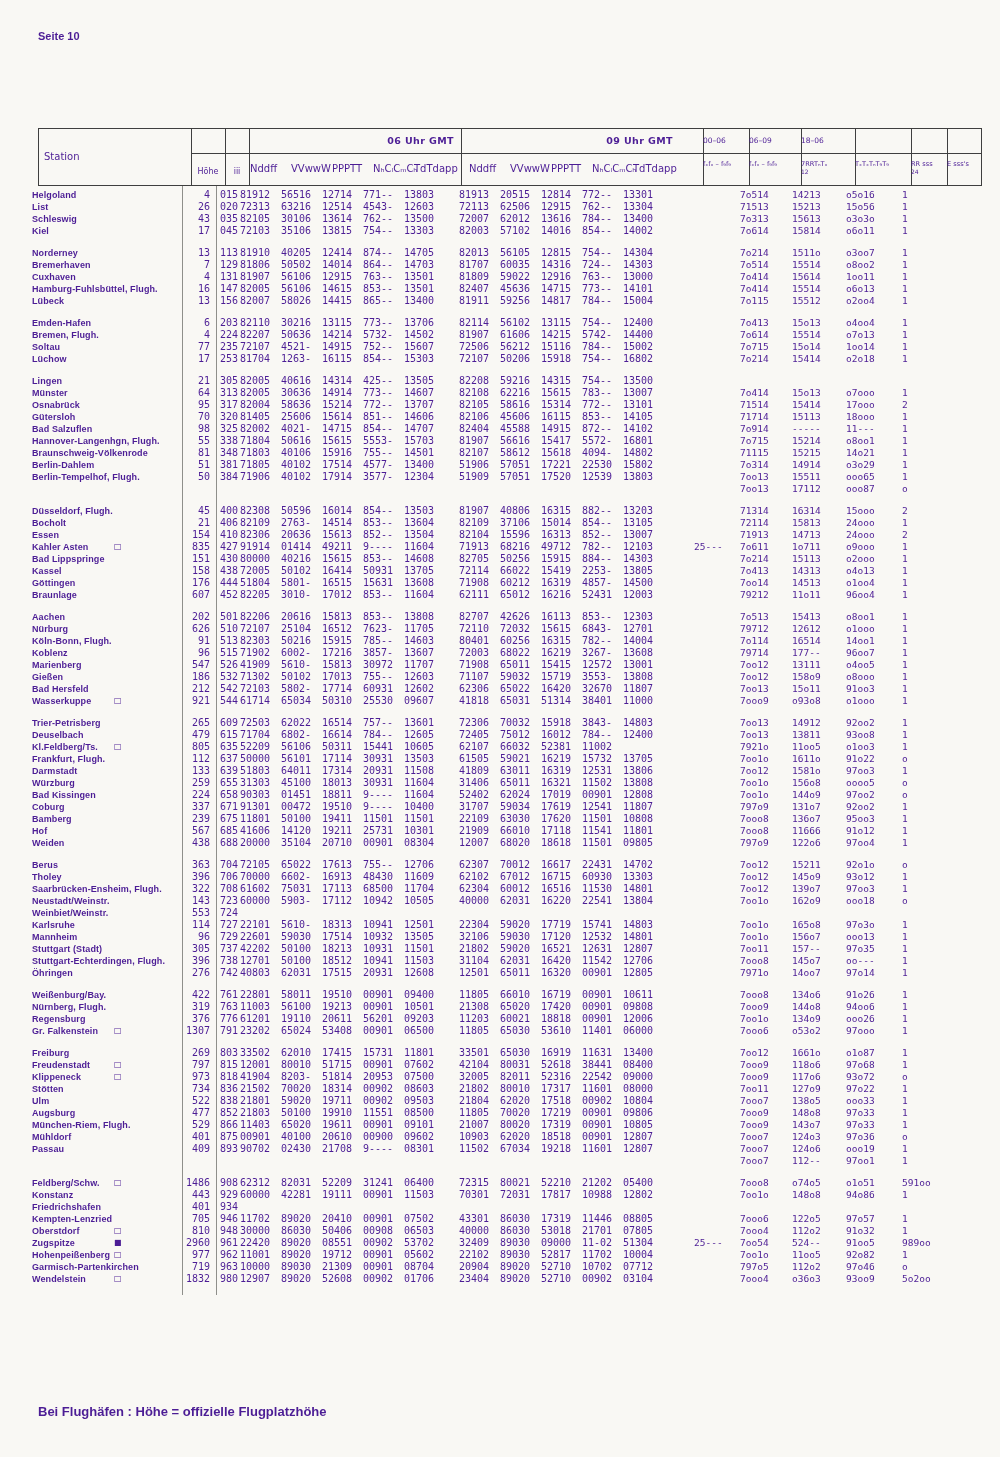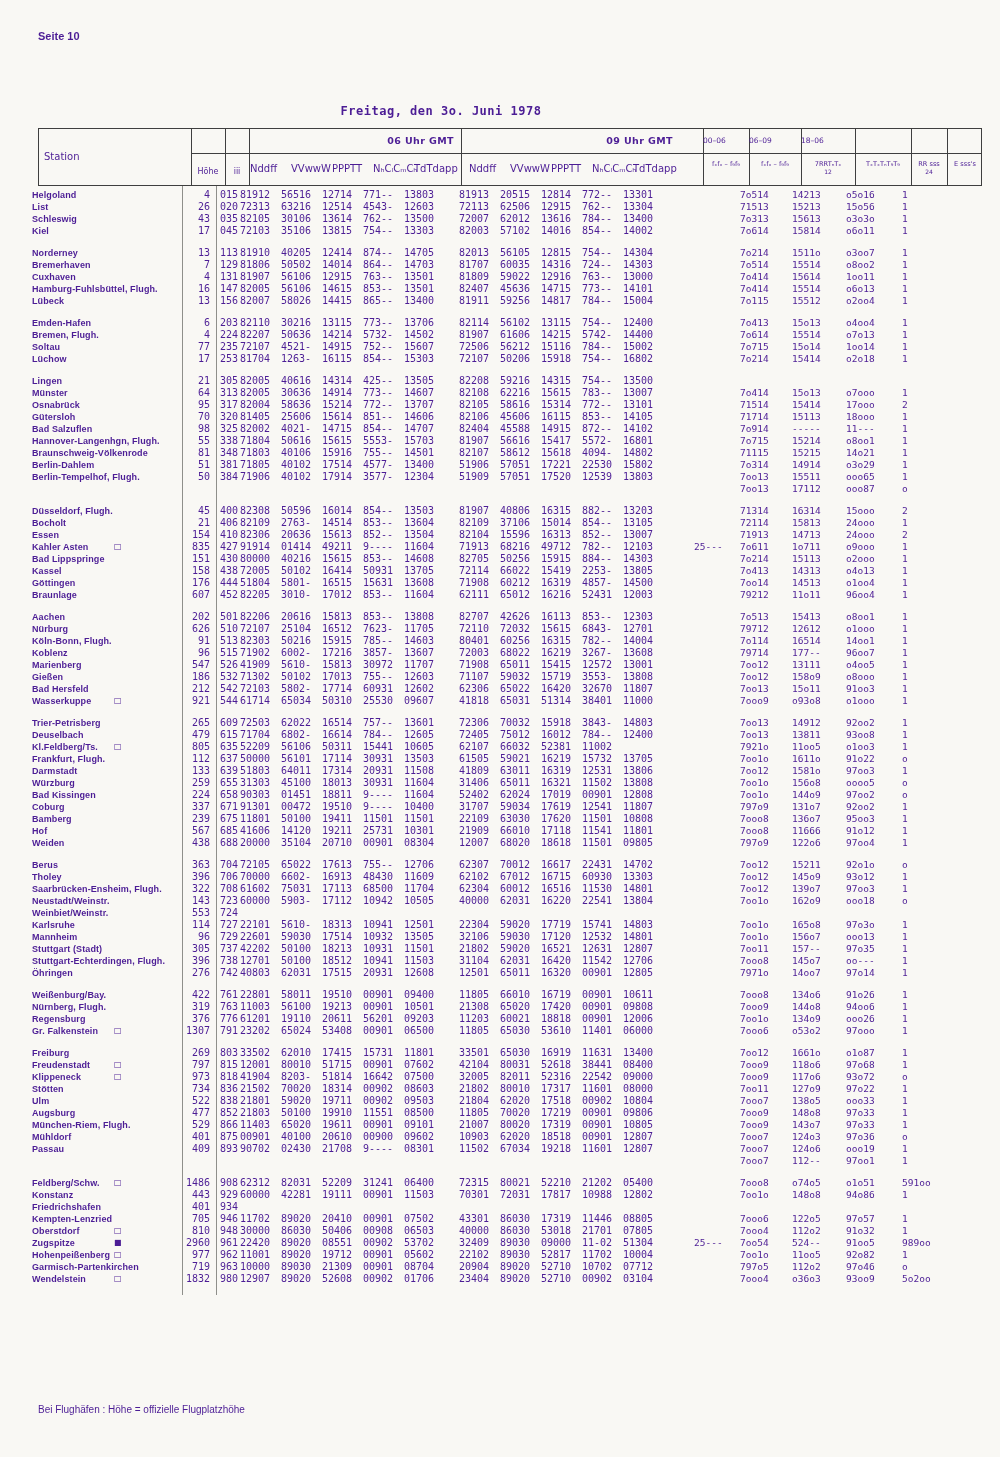--- a/index.html
+++ b/index.html
@@ -12,44 +12,43 @@
   
   .thead{position:absolute;left:38px;top:128px;width:944px;height:58px;border:1px solid #3f3f3f;
          font-family:"DejaVu Sans",sans-serif}
   .thead .vl{position:absolute;top:0;bottom:0;width:1px;background:#3f3f3f}
   .thead .hl{position:absolute;top:24px;left:152px;right:0;height:1px;background:#3f3f3f}
   .h-station{position:absolute;left:5px;top:22px;font-size:10px}
   .h-gmt{position:absolute;top:6px;text-align:right;font-size:9.5px;font-weight:bold;letter-spacing:.4px}
   .h-period{position:absolute;top:7px;text-align:left;font-size:7.5px}
   .h-sub{position:absolute;top:38px;text-align:center;font-size:8px}
   .h-obs{position:absolute;top:34px;width:41px;font-size:10px;white-space:nowrap}
-  .h-sum{position:absolute;top:31px;font-size:6.6px;text-align:center;line-height:8px;white-space:nowrap}
+  .h-sum{position:absolute;top:31px;font-size:6.6px;text-align:left;line-height:8px;white-space:nowrap}
   .h-sum .subnum{font-size:6px}
   
   .tbody{position:absolute;left:30px;top:186px;width:944px;padding-top:3px}
   .body-vl{position:absolute;top:0;bottom:0;width:1px;background:#8f8f8a}
   .tgroup{margin-bottom:10px}
   .trow{display:grid;height:12px;line-height:12px;
         grid-template-columns:152px 34px 24px repeat(5,41px) 14px repeat(5,41px) 30px 46px 52px 54px 56px 36px 36px}
   .c-name{position:relative;font-size:9px;font-weight:bold;white-space:nowrap;padding-left:2px;letter-spacing:.1px}
   .marker{position:absolute;left:84px;top:0;font-size:8px;font-weight:normal;font-family:"DejaVu Sans",sans-serif}
   .c-hoehe{font-family:"DejaVu Sans Mono",monospace;font-size:10px;text-align:right;padding-right:6px}
   .c-iii{font-family:"DejaVu Sans Mono",monospace;font-size:10px;padding-left:4px}
   .c-g,.c-note,.c-r{font-family:"DejaVu Sans Mono",monospace;font-size:10px;white-space:nowrap}
   .c-note,.c-r{font-size:9.5px}
   .c-sp{}
-  .footnote{position:absolute;left:38px;top:1404px;font-size:10px;font-weight:normal}
+  .footnote{position:absolute;left:38px;top:1404px;font-size:13px;font-weight:bold}
 </style>
 </head>
 <body>
 
 <div class="sheet">
 
   <div class="page-label">Seite 10</div>
-  <div class="doc-title">Freitag, den 3o. Juni 1978</div>
 
   <div class="thead">
 
     <div class="vl" style="left:152px"></div>
     <div class="vl" style="left:186px"></div>
     <div class="vl" style="left:210px"></div>
     <div class="vl" style="left:422px"></div>
     <div class="vl" style="left:664px"></div>
     <div class="vl" style="left:710px"></div>
     <div class="vl" style="left:762px"></div>
@@ -1634,21 +1633,21 @@
           <span class="c-r">1</span>
           <span class="c-sp"></span>
         </div>
         <div class="trow">
           <span class="c-name">Klippeneck<span class="marker">□</span></span>
           <span class="c-hoehe">973</span>
           <span class="c-iii">818</span>
           <span class="c-g">41904</span>
           <span class="c-g">8203-</span>
           <span class="c-g">51814</span>
-          <span class="c-g">16642</span>
+          <span class="c-g">20953</span>
           <span class="c-g">07500</span>
           <span class="c-sp"></span>
           <span class="c-g">32005</span>
           <span class="c-g">82011</span>
           <span class="c-g">52316</span>
           <span class="c-g">22542</span>
           <span class="c-g">09000</span>
           <span class="c-sp"></span>
           <span class="c-note"></span>
           <span class="c-r">7ooo9</span>

